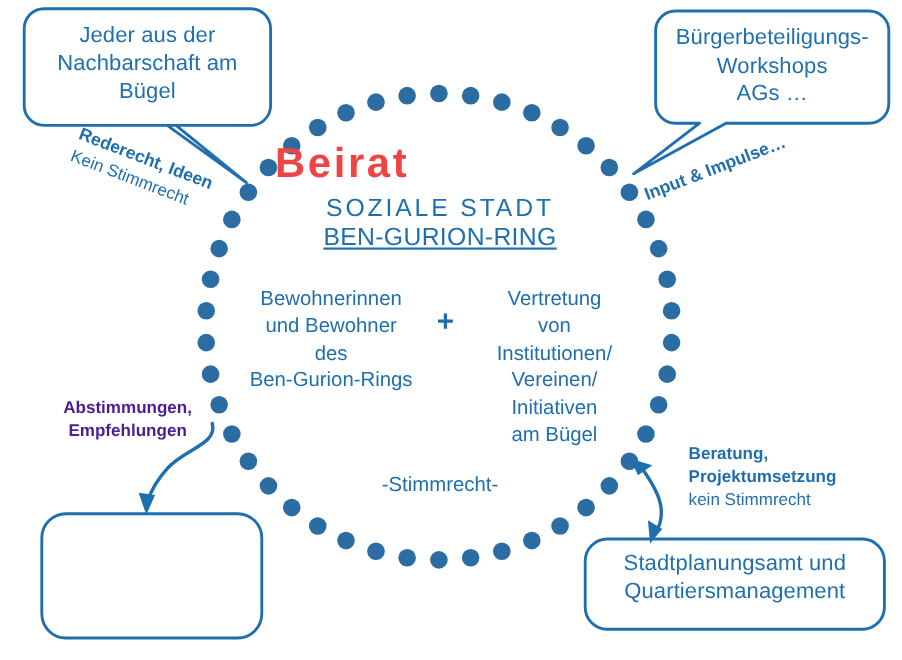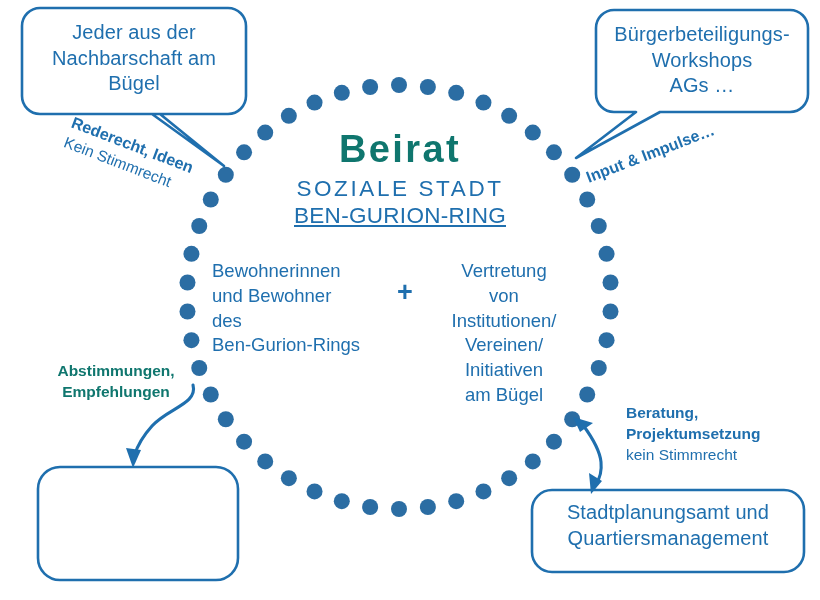--- a/index.html
+++ b/index.html
@@ -33,25 +33,25 @@
 
   #bubble-tl-text { left: 30px;  top: 20px;  width: 208px; }
   #bubble-tr-text { left: 604px; top: 22px;  width: 196px; }
   #box-bl-text    { left: 44px;  top: 477px; width: 190px; }
   #box-br-text    { left: 540px; top: 500px; width: 256px; }
 
   
   #title-main {
     position: absolute;
     left: 250px; top: 128px; width: 300px;
-    text-align: center;
+    text-align: left;
     font-size: 38px;
     font-weight: bold;
     letter-spacing: 2.4px;
-    color: #0f766e;
+    color: #ef4444;
   }
   #title-sub1 {
     position: absolute;
     left: 250px; top: 176px; width: 300px;
     text-align: center;
     font-size: 22.5px;
     letter-spacing: 2.6px;
     color: #1f6fae;
   }
   #title-sub2 {
@@ -61,20 +61,21 @@
     font-size: 22.5px;
     letter-spacing: 0.3px;
     color: #1f6fae;
     text-decoration: underline;
   }
 
   
   #col-left {
     position: absolute;
     left: 212px; top: 259px; width: 178px;
+    text-align: center;
     font-size: 18.5px;
     line-height: 1.34;
     color: #1f6fae;
   }
   #col-plus {
     position: absolute;
     left: 390px; top: 277px; width: 30px;
     text-align: center;
     font-size: 27px;
     font-weight: bold;
@@ -117,21 +118,21 @@
   }
 
   
   #cap-abstimmungen {
     position: absolute;
     left: 36px; top: 361px; width: 160px;
     text-align: center;
     font-size: 15.5px;
     font-weight: bold;
     line-height: 1.35;
-    color: #0f766e;
+    color: #4c1d95;
   }
   #cap-beratung {
     position: absolute;
     left: 626px; top: 403px; width: 160px;
     text-align: left;
     font-size: 15.5px;
     line-height: 1.35;
     color: #1f6fae;
   }
   #cap-beratung .b { font-weight: bold; display: block; }
@@ -254,20 +255,21 @@
     <span class="l1">Input &amp; Impulse…</span>
   </div>
 
   <div id="title-main">Beirat</div>
   <div id="title-sub1">SOZIALE STADT</div>
   <div id="title-sub2">BEN-GURION-RING</div>
 
   <div id="col-left">Bewohnerinnen<br>und Bewohner<br>des<br>Ben-Gurion-Rings</div>
   <div id="col-plus">+</div>
   <div id="col-right">Vertretung<br>von<br>Institutionen/<br>Vereinen/<br>Initiativen<br>am Bügel</div>
+  <div id="stimmrecht">-Stimmrecht-</div>
 
   <div id="cap-abstimmungen">Abstimmungen,<br>Empfehlungen</div>
 
 
   <div id="cap-beratung">
     <span class="b">Beratung,<br>Projektumsetzung</span>
     <span class="n">kein Stimmrecht</span>
   </div>
 
   <div class="txt bubble-text" id="box-br-text">Stadtplanungsamt und<br>Quartiersmanagement</div>

